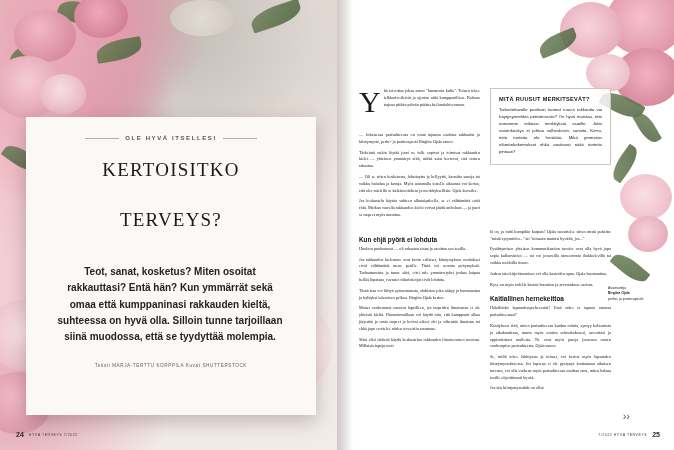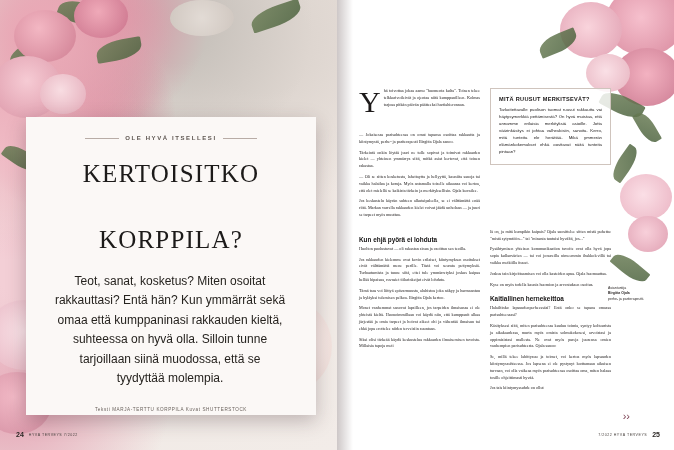--- a/index.html
+++ b/index.html
@@ -71,33 +71,33 @@
   }
   .kicker {
     font-family: "Liberation Sans", sans-serif;
     font-size: 6px; letter-spacing: 1.6px; font-weight: 700;
     color: #5d5550;
   }
   .kicker-rule { height: 1px; width: 34px; background: #b8aca6; }
 
   .headline {
     font-family: "Liberation Serif", serif;
-    font-size: 25px;
+    font-size: 19px;
     line-height: 1.32;
     letter-spacing: 1.2px;
     color: #1c1a19;
-    margin: 0 0 16px 0;
+    margin: 0 0 32px 0;
     font-weight: 400;
   }
   .deck {
     font-family: "Liberation Sans", sans-serif;
-    font-size: 12px;
+    font-size: 10px;
     line-height: 1.62;
     color: #26231f;
-    font-weight: 400;
+    font-weight: 700;
     margin: 0 6px 18px 4px;
   }
   .byline {
     font-family: "Liberation Sans", sans-serif;
     font-size: 4.6px;
     letter-spacing: .6px;
     color: #6a625d;
   }
 
   .folio-left {
@@ -260,21 +260,21 @@
 
         <div class="kicker-wrap">
           <span class="kicker-rule"></span>
           <span class="kicker">OLE HYVÄ ITSELLESI</span>
           <span class="kicker-rule"></span>
         </div>
 
         <h1 class="headline">
           <span>KERTOISITKO</span><br>
           <br>
-          <span>KORPPILA?</span>
+          <span>TERVEYS?</span>
         </h1>
 
         <p class="deck">Teot, sanat, kosketus? Miten osoitat rakkauttasi? Entä hän? Kun ymmärrät sekä omaa että kumppaninasi rakkauden kieltä, suhteessa on hyvä olla. Silloin tunne tarjoillaan siinä muodossa, että se tyydyttää molempia.</p>
 
         <div class="byline">Teksti MARJA-TERTTU KORPPILA Kuvat SHUTTERSTOCK</div>
       </div>
     </div>
 
     <div class="folio-left">
       <span class="folio-num">24</span>

